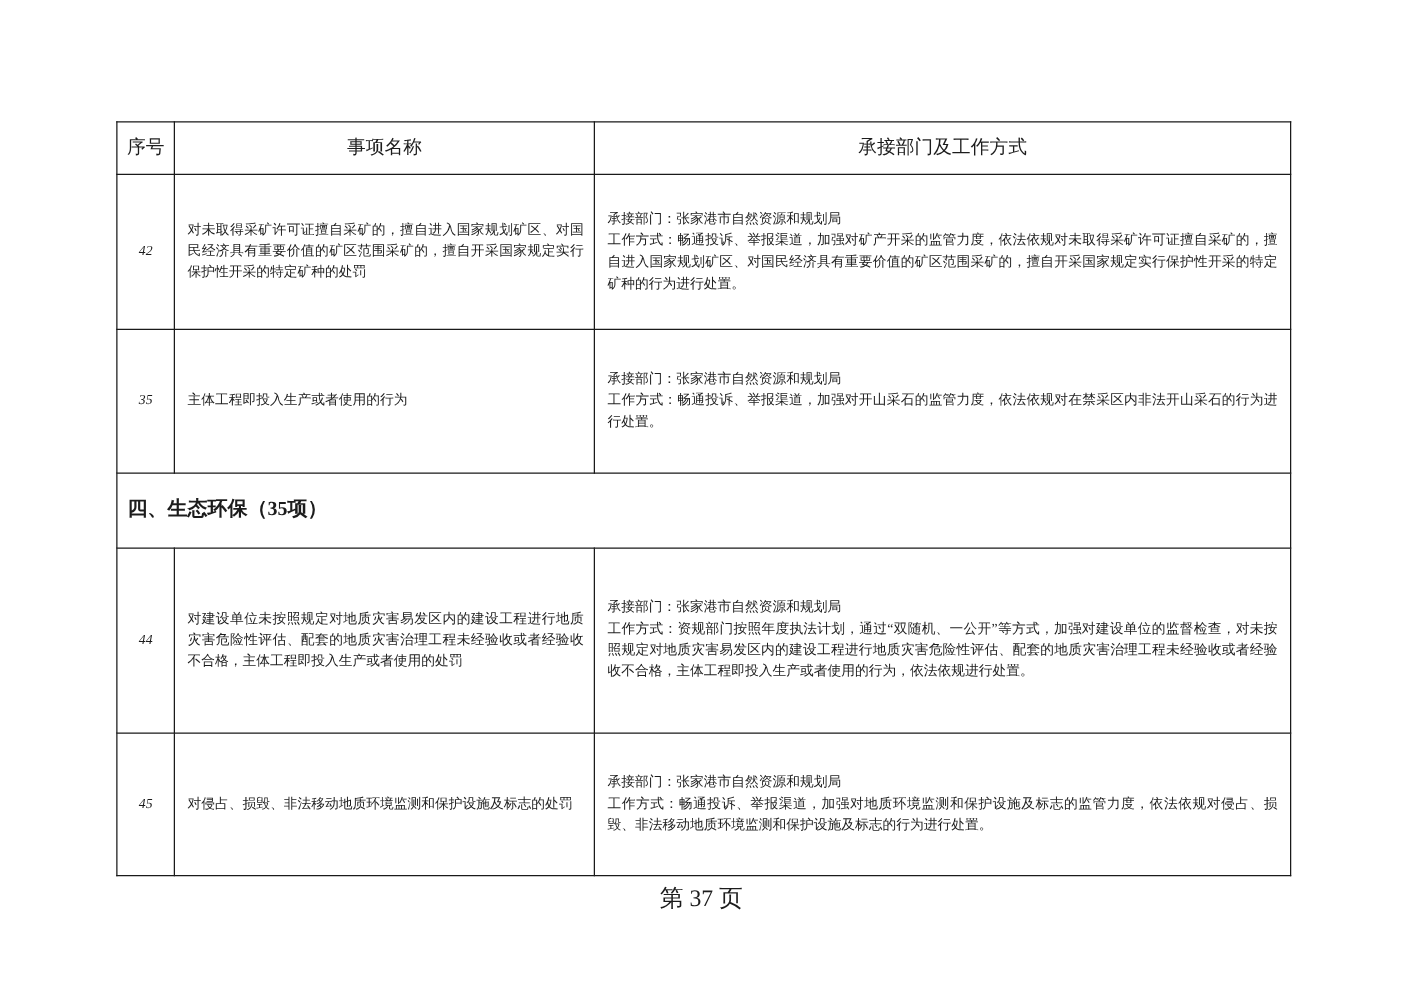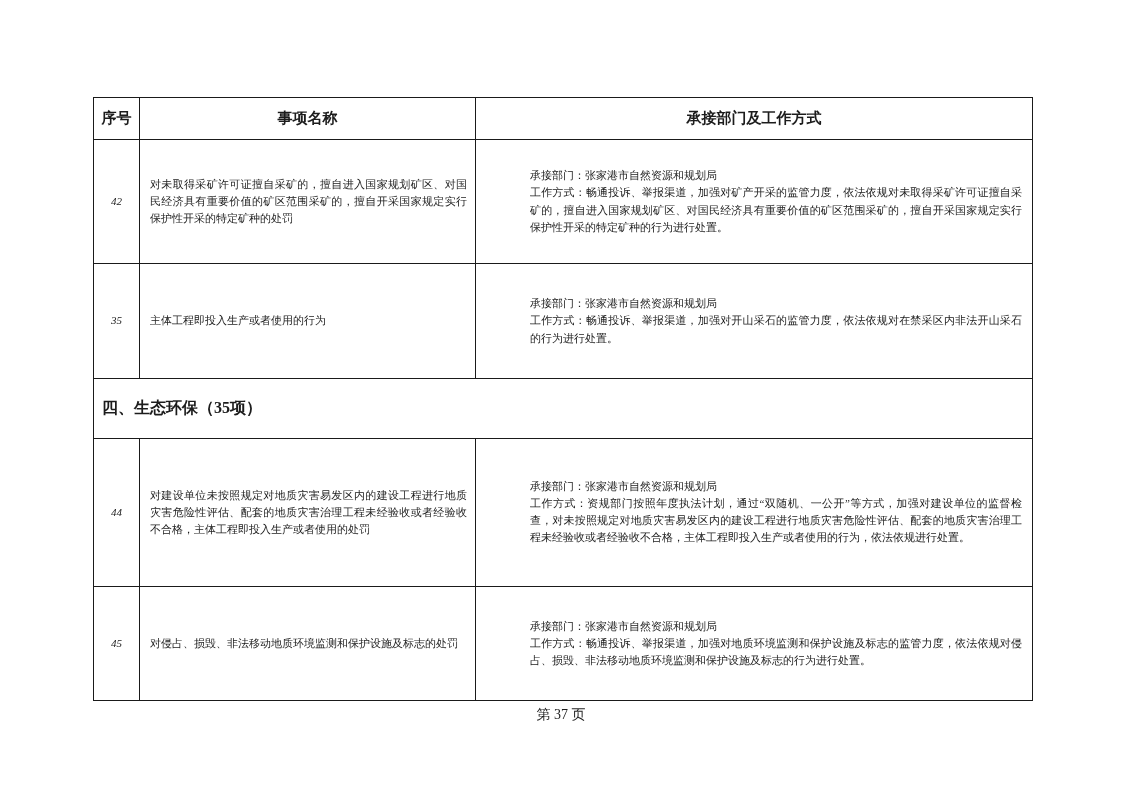--- a/index.html
+++ b/index.html
@@ -22,54 +22,53 @@
     table-layout: fixed;
   }
   .doc-table td, .doc-table th {
     border: 1.5px solid #1a1a1a;
     vertical-align: middle;
     font-size: 11px;
     line-height: 1.55;
     font-weight: normal;
   }
   .doc-table th.col-header {
-    font-weight: bold;
+    font-weight: normal;
     font-size: 15px;
     text-align: center;
   }
   .cell-no {
     text-align: center;
     font-style: italic;
   }
   .cell-name {
     text-align: left;
     padding: 6px 8px 6px 10px;
     text-align: justify;
   }
   .cell-detail {
     text-align: left;
     padding: 8px 10px 8px 10px;
   }
   .cell-detail .detail-line {
     text-align: justify;
-    margin-left: 44px;
   }
   .section-row td {
     font-weight: bold;
     font-size: 16px;
     padding: 17px 8px;
     text-align: left;
   }
   .footer {
     position: absolute;
     left: 0;
     top: 706px;
     width: 100%;
     text-align: center;
-    font-size: 14px;
+    font-size: 19px;
     color: #1c1c1c;
   }
 </style>
 </head>
 <body>
 
 <div class="canvas">
 
   <table class="doc-table">
     <colgroup>

